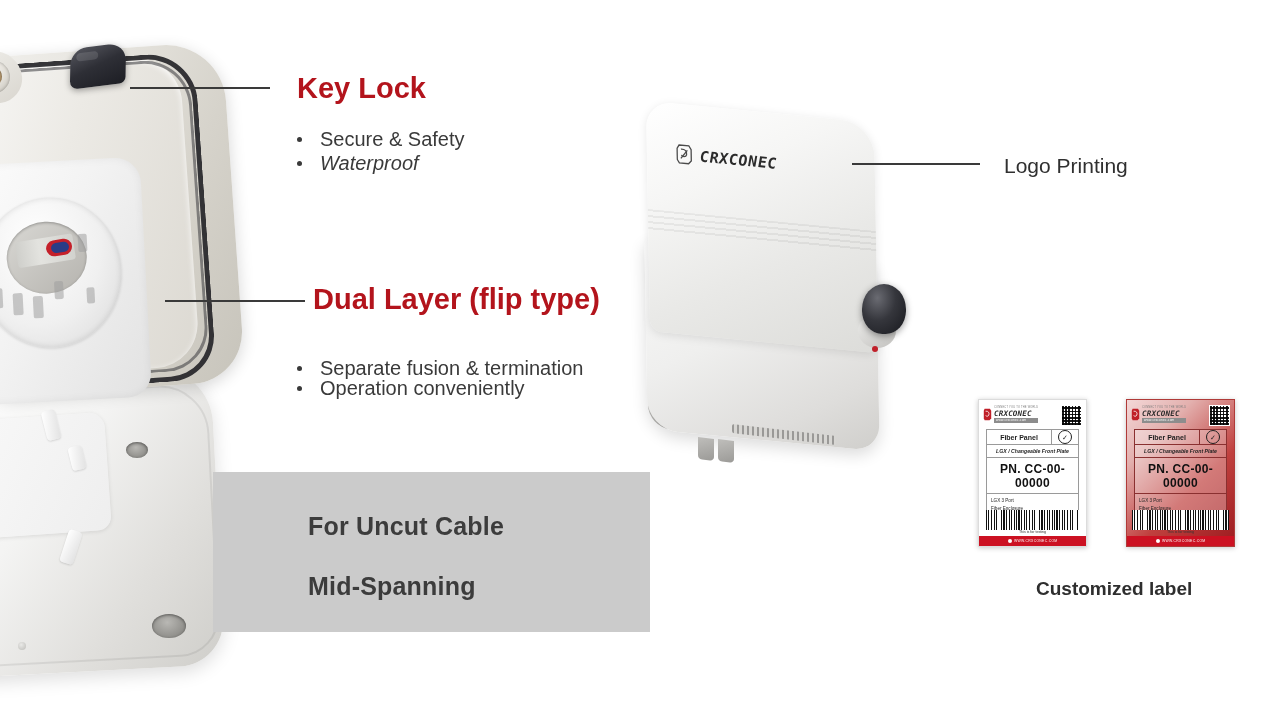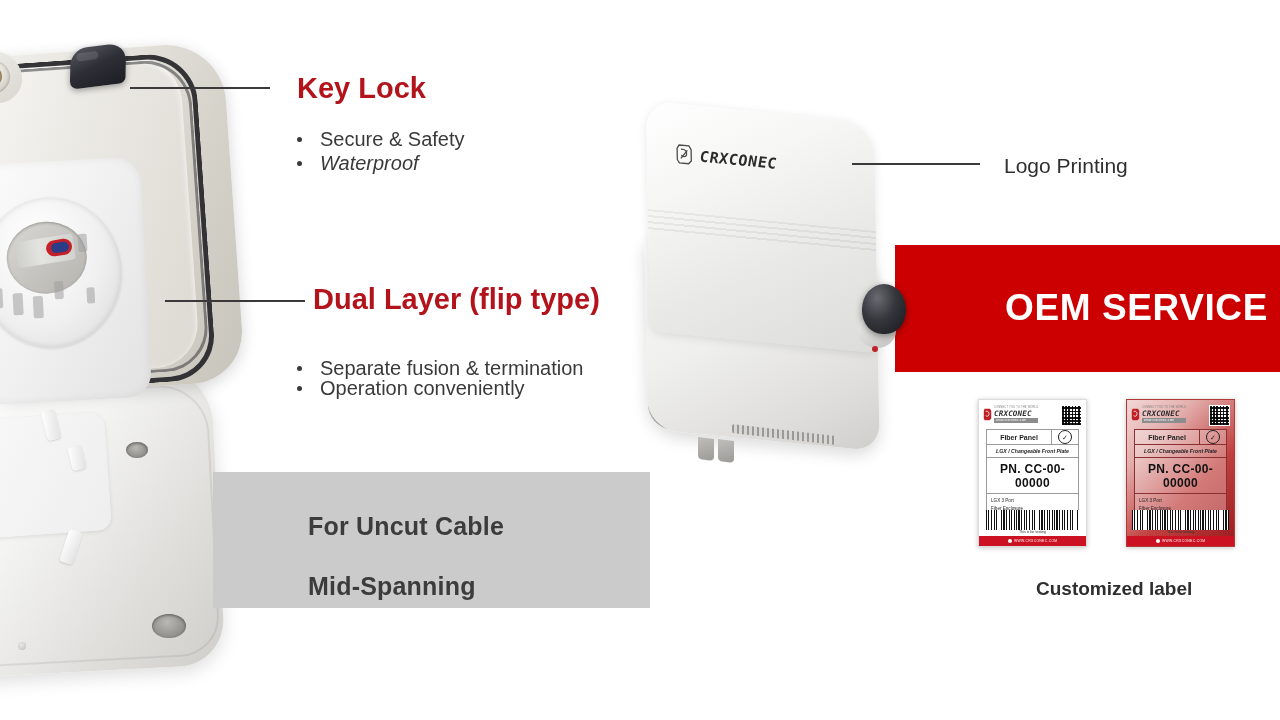--- a/index.html
+++ b/index.html
@@ -153,21 +153,21 @@
     border-radius:4px;transform:rotate(-14deg);
     box-shadow:0 1px 2px rgba(0,0,0,.14);
   }
   .boss-dot{
     position:absolute;width:8px;height:8px;border-radius:50%;
     background:radial-gradient(circle at 40% 35%,#e9e9e7,#bdbcb8);
   }
 
   
   .gray-banner{
-    left:213px;top:472px;width:437px;height:136px;
+    left:213px;top:472px;width:437px;height:160px;
     background:#cbcbcb;
   }
   .gray-banner .gtext{
     position:absolute;left:95px;font-weight:bold;color:#3c3c3c;
     font-size:25px;letter-spacing:.2px;white-space:nowrap;
   }
   .gray-banner .g1{top:40px;}
   .gray-banner .g2{top:100px;}
 
   
@@ -428,23 +428,20 @@
   <div class="callout-title t2">Dual Layer (flip type)</div>
   <div class="bullet-row b3">
     <span class="bullet-dot"></span>
     <span class="bullet-text">Separate fusion &amp; termination</span>
   </div>
   <div class="bullet-row b4">
     <span class="bullet-dot"></span>
     <span class="bullet-text">Operation conveniently</span>
   </div>
 
-  <div class="abs oem-banner">
-    <div class="oem-text">OEM SERVICE</div>
-  </div>
 
   <div class="abs right-photo">
     <div class="box-shadow-edge"></div>
     <div class="box-body"></div>
     <div class="box-lid"></div>
     <div class="box-vent"></div>
     <div class="box-foot" style="left:58px;top:338px;transform:skewY(6.5deg);"></div>
     <div class="box-foot" style="left:78px;top:340px;transform:skewY(6.5deg);"></div>
     <div class="box-knob-base"></div>
     <div class="box-knob"></div>

